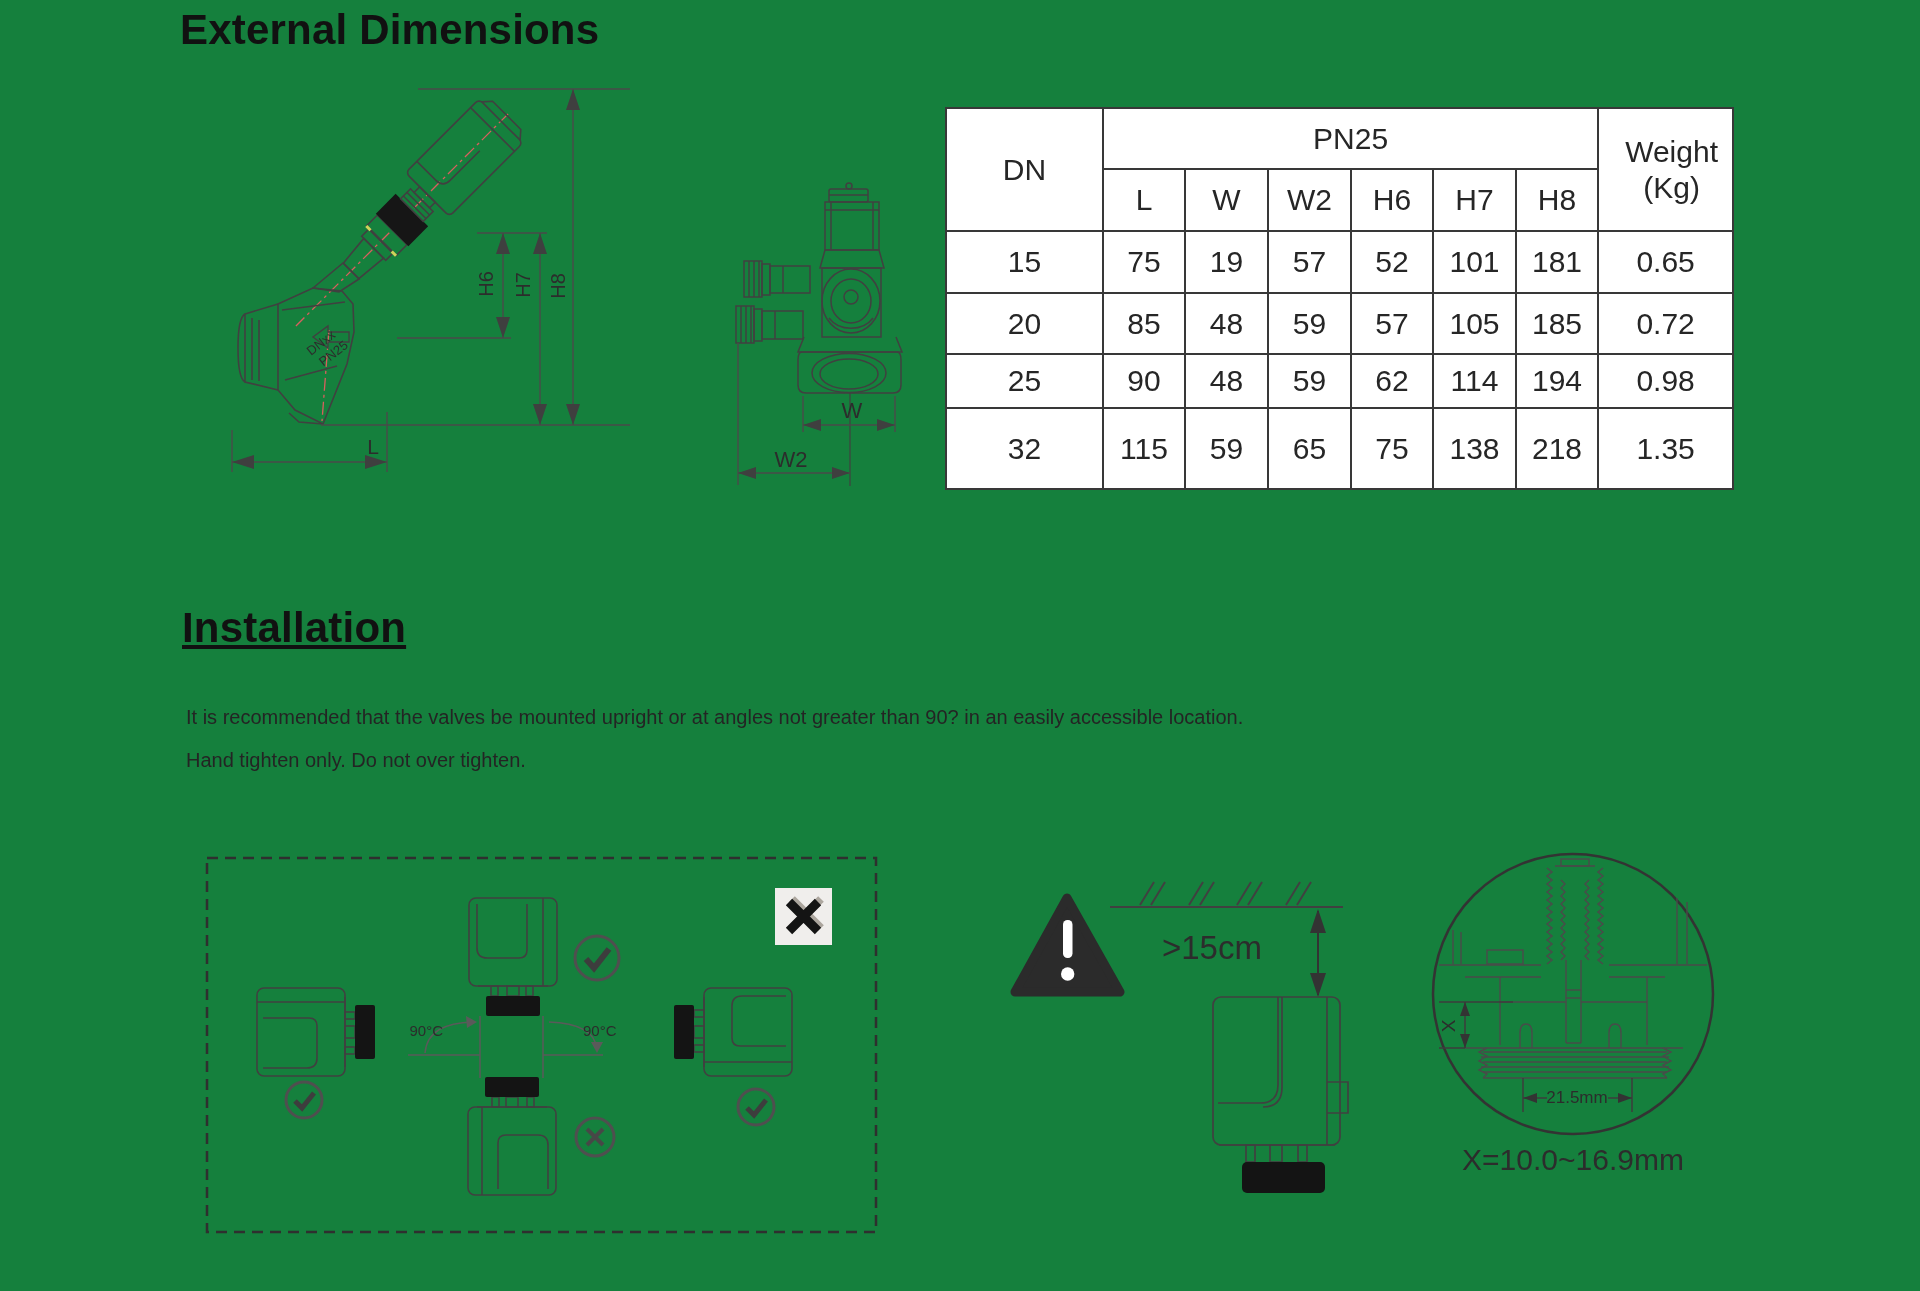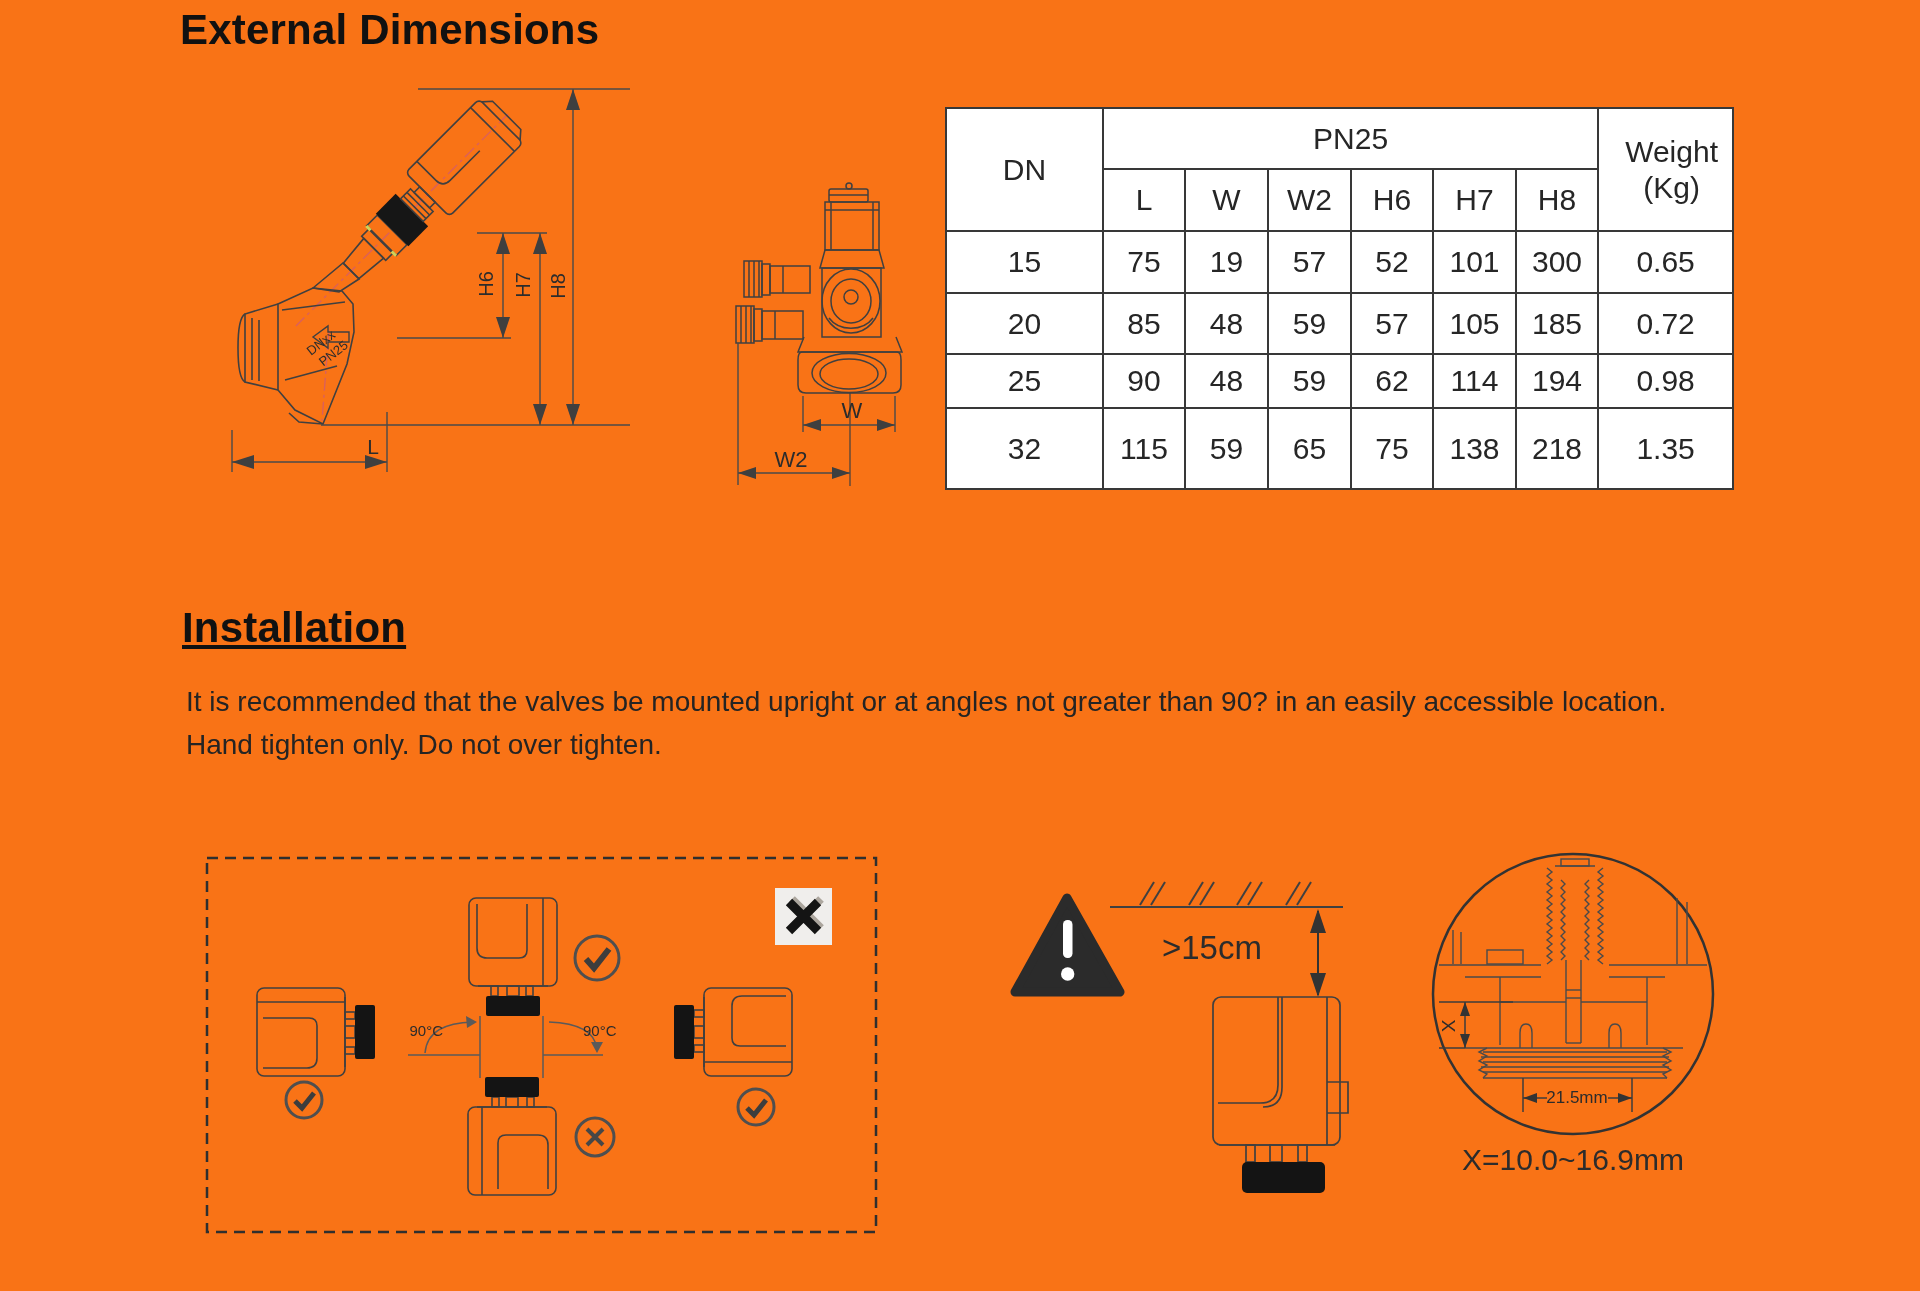--- a/index.html
+++ b/index.html
@@ -1,22 +1,22 @@
 <!DOCTYPE html>
 <html><head>
 <meta charset="utf-8">
 <style>
   html,body{margin:0;padding:0;background:#fff;}
   .page{
-    position:relative;width:1920px;height:1291px;background:#f97316;
+    position:relative;width:1920px;height:1291px;background:#15803d;
     font-family:"Liberation Sans","DejaVu Sans",sans-serif;color:#1d1d1d;overflow:hidden;
   }
   .abs{position:absolute;}
   h1.sec{margin:0;font-size:42px;font-weight:bold;color:#111;letter-spacing:0.2px;}
-  .bodytext{font-size:28px;color:#242424;line-height:43px;white-space:nowrap;}
+  .bodytext{font-size:20px;color:#242424;line-height:43px;white-space:nowrap;margin-top:16px;}
   
   table.dims{
     border-collapse:collapse;table-layout:fixed;width:787px;
     font-size:30px;color:#262626;background:#fff;
   }
   table.dims td,table.dims th{
     border:2px solid #383838;text-align:center;vertical-align:middle;
     font-weight:normal;padding:0;
   }
   .weightcell{text-align:right;padding-left:12px !important;line-height:1.18;}
@@ -183,21 +183,21 @@
       <td>H7</td>
       <td>H8</td>
     </tr>
     <tr style="height:62px">
       <td>15</td>
       <td>75</td>
       <td>19</td>
       <td>57</td>
       <td>52</td>
       <td>101</td>
-      <td>300</td>
+      <td>181</td>
       <td>0.65</td>
     </tr>
     <tr style="height:61px">
       <td>20</td>
       <td>85</td>
       <td>48</td>
       <td>59</td>
       <td>57</td>
       <td>105</td>
       <td>185</td>

